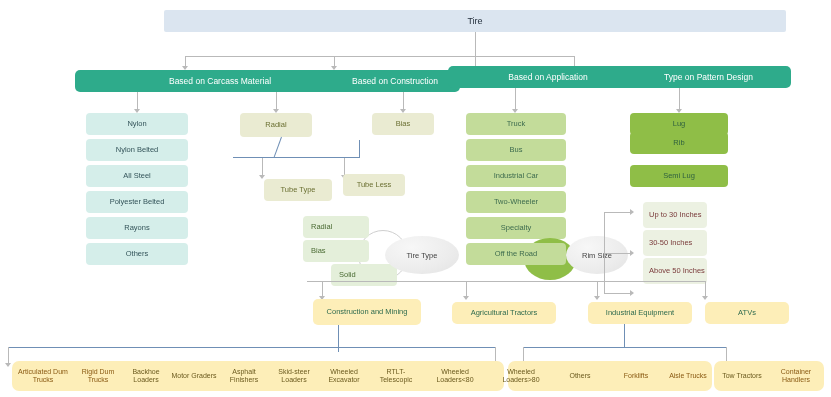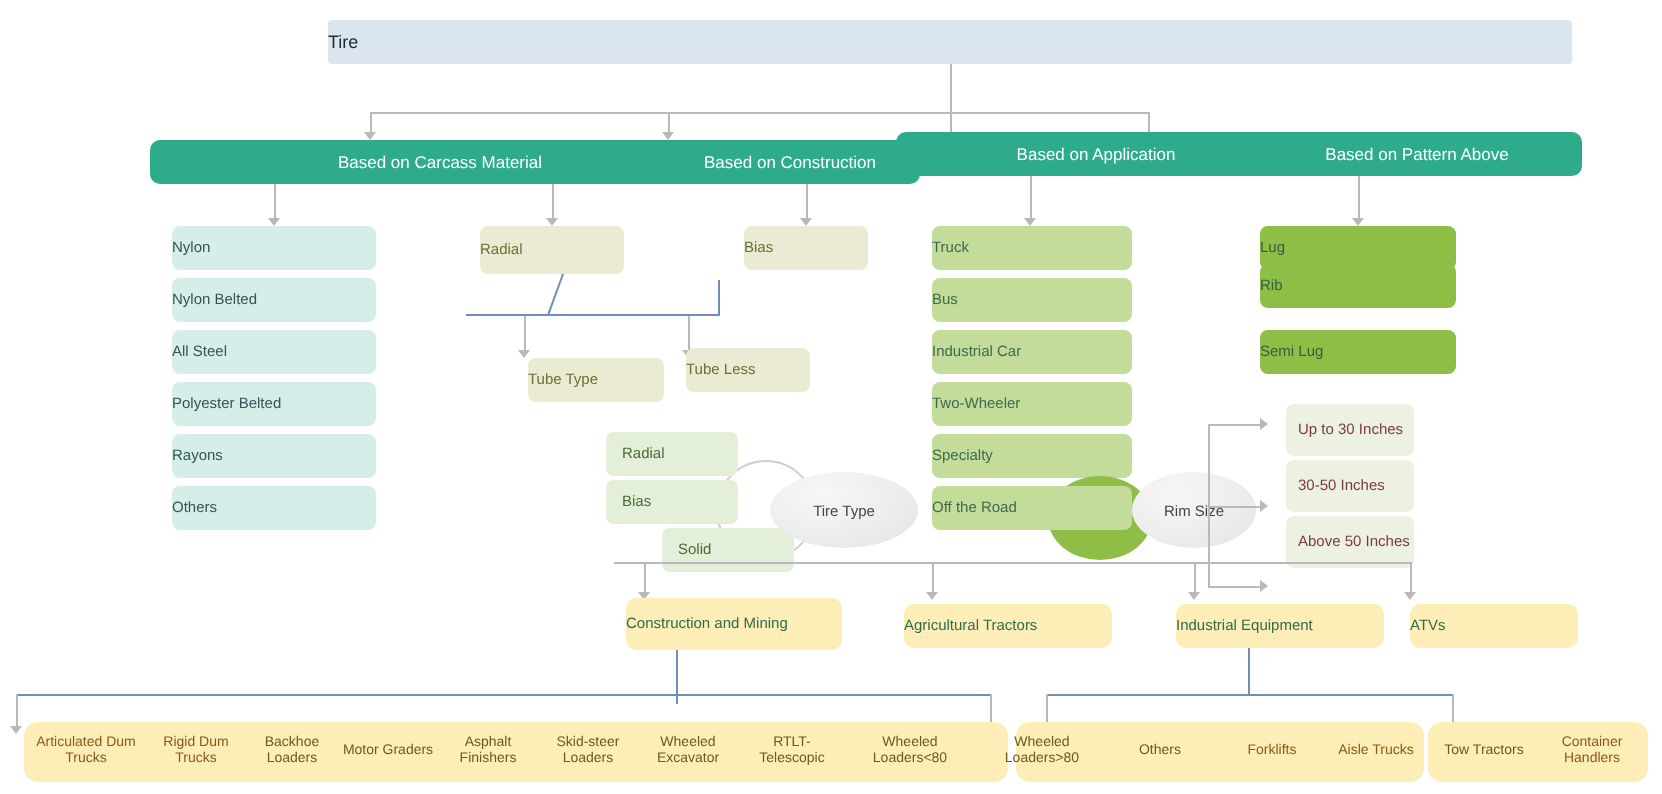--- a/index.html
+++ b/index.html
@@ -6,21 +6,21 @@
   html, body {
     width: 831px; height: 397px;
     background: #ffffff;
     font-family: "Liberation Sans", sans-serif;
     overflow: hidden;
   }
   #canvas { position: relative; width: 831px; height: 397px; }
 
   .node {
     position: absolute;
-    display: flex; align-items: center; justify-content: flex-start;
+    display: flex; align-items: center; justify-content: center;
     text-align: center;
     line-height: 1.15;
     border-radius: 4px;
   }
 
   
   .root {
     background: #dbe5f0;
     color: #1f2b38;
     font-size: 9px;
@@ -183,21 +183,21 @@
   <div class="cat-label" style="left:75px; top:70px; width:290px; height:22px;">
     <span>Based on Carcass Material</span>
   </div>
   <div class="cat-label" style="left:260px; top:70px; width:270px; height:22px;">
     <span>Based on Construction</span>
   </div>
   <div class="cat-label" style="left:424px; top:66px; width:248px; height:22px;">
     <span>Based on Application</span>
   </div>
   <div class="cat-label" style="left:586px; top:66px; width:245px; height:22px;">
-    <span>Based on Pattern Above</span>
+    <span>Type on Pattern Design</span>
   </div>
 
   <div class="ln v" style="left:137px; top:92px; height:18px;"></div>
   <div class="arrow" style="left:134px; top:109px;"></div>
 
   <div class="ln v" style="left:276px; top:92px; height:18px;"></div>
   <div class="arrow" style="left:273px; top:109px;"></div>
 
   <div class="ln v" style="left:403px; top:92px; height:18px;"></div>
   <div class="arrow" style="left:400px; top:109px;"></div>

